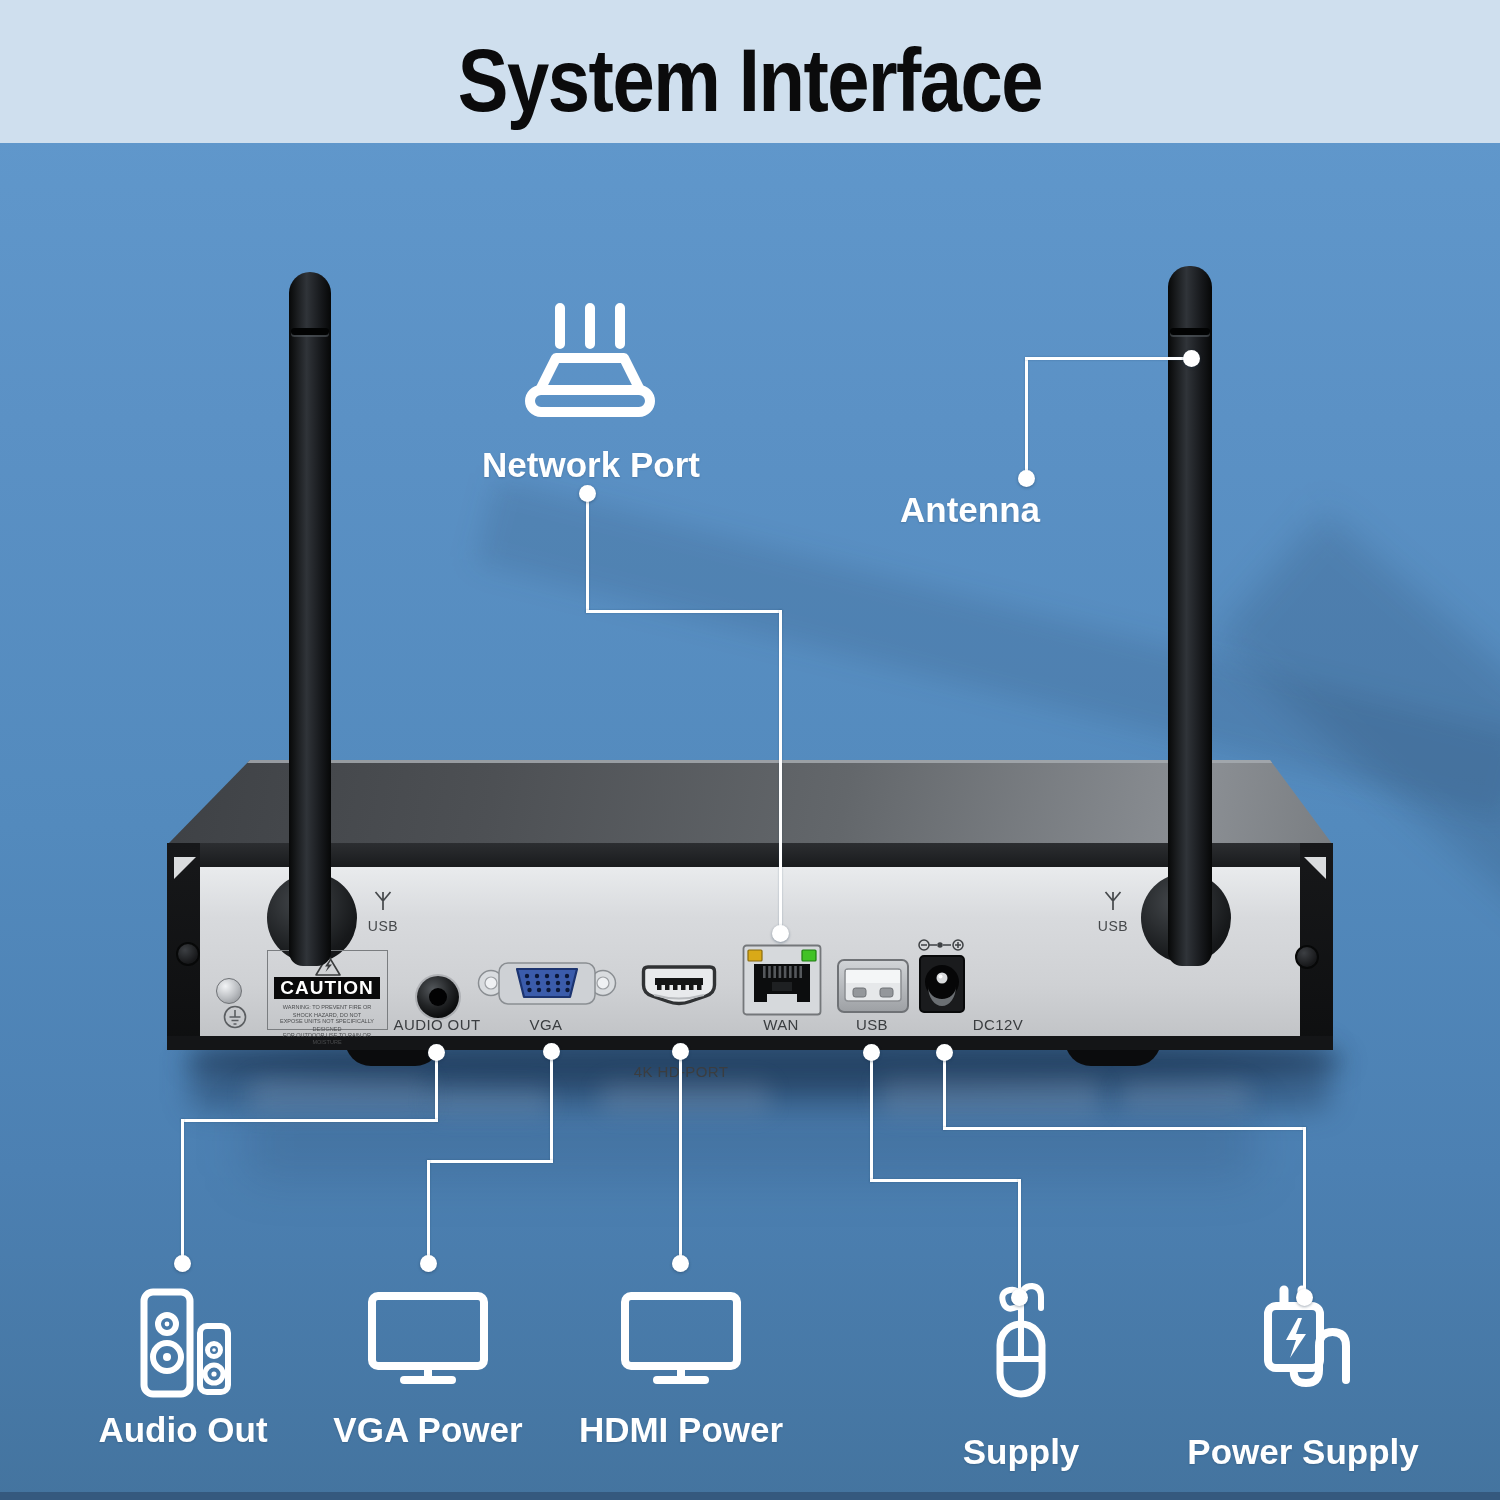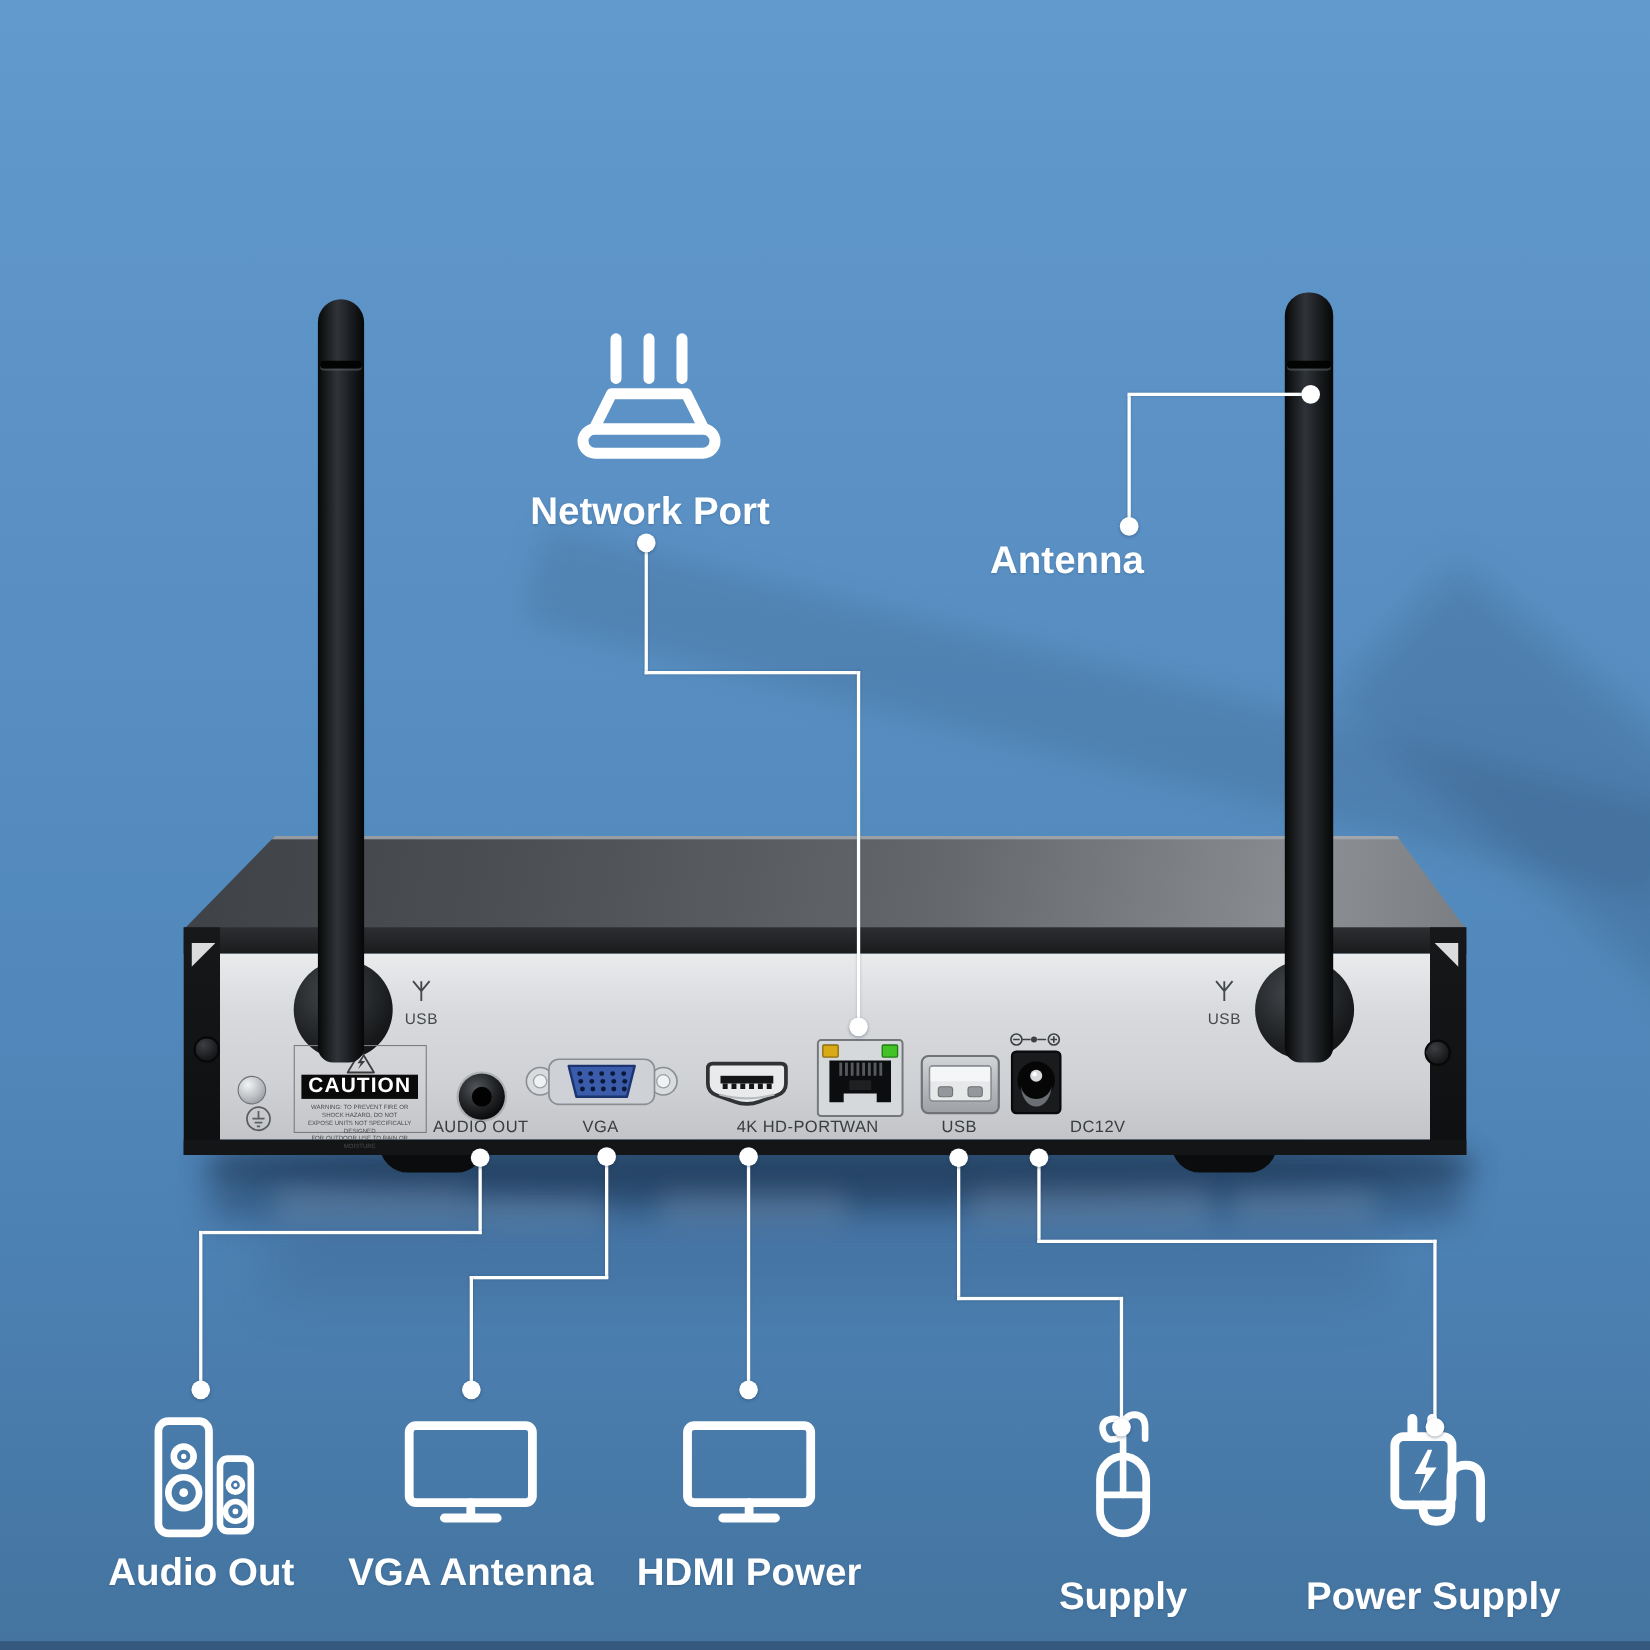--- a/index.html
+++ b/index.html
@@ -73,20 +73,23 @@
   .co-label{position:absolute;color:#fff;font-size:35px;font-weight:600;text-align:center;z-index:40;
     text-shadow:0 1px 2px rgba(25,50,80,.25);white-space:nowrap;transform:translateX(-50%);}
   .icon{position:absolute;z-index:40;}
   .icon svg{display:block;}
 </style>
 </head>
 <body>
 
 <div id="stage">
 
+  <div class="header">
+    <div class="title">System Interface</div>
+  </div>
 
   <div class="band band-a"></div>
   <div class="band band-b"></div>
   <div class="dev-shadow"></div>
   <div class="refl refl-dark"></div>
   <div class="refl refl-dark2"></div>
   <div class="smudge" style="left:250px;top:1078px;width:180px;height:34px;"></div>
   <div class="smudge" style="left:430px;top:1088px;width:120px;height:26px;"></div>
   <div class="smudge" style="left:600px;top:1082px;width:170px;height:30px;"></div>
   <div class="smudge" style="left:880px;top:1078px;width:220px;height:36px;"></div>
@@ -224,21 +227,21 @@
     </g>
     <rect x="4" y="20" width="44" height="56" rx="4" fill="#1a1b1d" stroke="#08090a" stroke-width="2"></rect>
     <circle cx="26" cy="46" r="17" fill="#060607"></circle>
     <path d="M12,50 A14,13 0 0 0 40,50 A14,20 0 0 1 12,50 Z" fill="#6b6f73"></path>
     <circle cx="26" cy="42" r="5.5" fill="#d8dadc"></circle>
     <circle cx="24.5" cy="40.5" r="2" fill="#ffffff"></circle>
   </svg>
 
   <span class="portlbl" style="left:437px;">AUDIO OUT</span>
   <span class="portlbl" style="left:546px;">VGA</span>
-  <span class="portlbl" style="left:717px;">4K HD-PORT</span>
+  <span class="portlbl" style="left:681px;margin-top:47px;">4K HD-PORT</span>
   <span class="portlbl" style="left:781px;">WAN</span>
   <span class="portlbl" style="left:872px;">USB</span>
   <span class="portlbl" style="left:998px;">DC12V</span>
 
   <div class="antenna" style="left:289px;top:272px;height:694px;">
     <div class="ring" style="top:56px;"></div>
   </div>
   <div class="antenna" style="left:1168px;top:266px;height:700px;width:44px;">
     <div class="ring" style="top:62px;"></div>
   </div>
@@ -331,19 +334,19 @@
   </div>
   <div class="icon" style="left:1246px;top:1282px;">
     <svg width="116" height="116" viewBox="0 0 116 116" fill="none" stroke="#ffffff" stroke-linecap="round" stroke-linejoin="round">
       <path d="M38,8 V22 M56,8 V22" stroke-width="9"></path>
       <rect x="22" y="24" width="52" height="62" rx="8" stroke-width="8"></rect>
       <path d="M52,36 L40,58 H50 L44,76 L60,52 H50 L56,36 Z" fill="#ffffff" stroke="none"></path>
       <path d="M48,86 Q46,101 60,101 Q73,101 73,88 V64 Q73,50 86.5,50 Q100,50 100,64 V98" stroke-width="8"></path>
     </svg>
   </div>
   <div class="co-label" style="left:183px;top:1410px;">Audio Out</div>
-  <div class="co-label" style="left:428px;top:1410px;">VGA Antenna</div>
+  <div class="co-label" style="left:428px;top:1410px;">VGA Power</div>
   <div class="co-label" style="left:681px;top:1410px;">HDMI Power</div>
   <div class="co-label" style="left:1021px;top:1432px;">Supply</div>
   <div class="co-label" style="left:1303px;top:1432px;">Power Supply</div>
 
   <div style="position:absolute;left:0;top:1492px;width:1500px;height:8px;background:#35597e;z-index:5;"></div>
 </div>
 
 </body></html>

